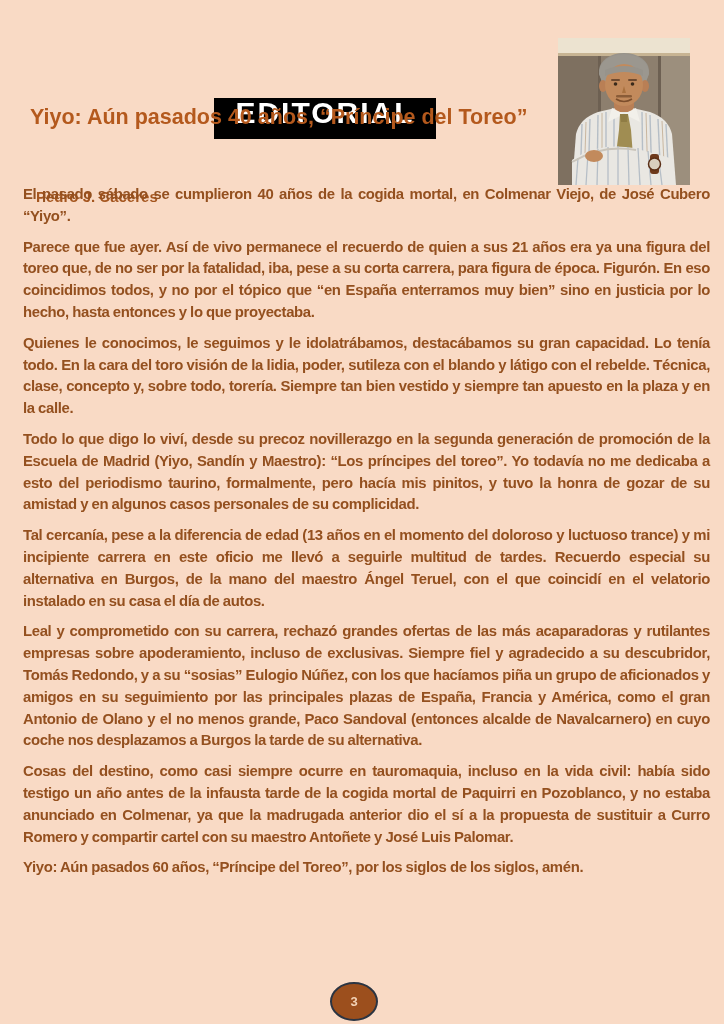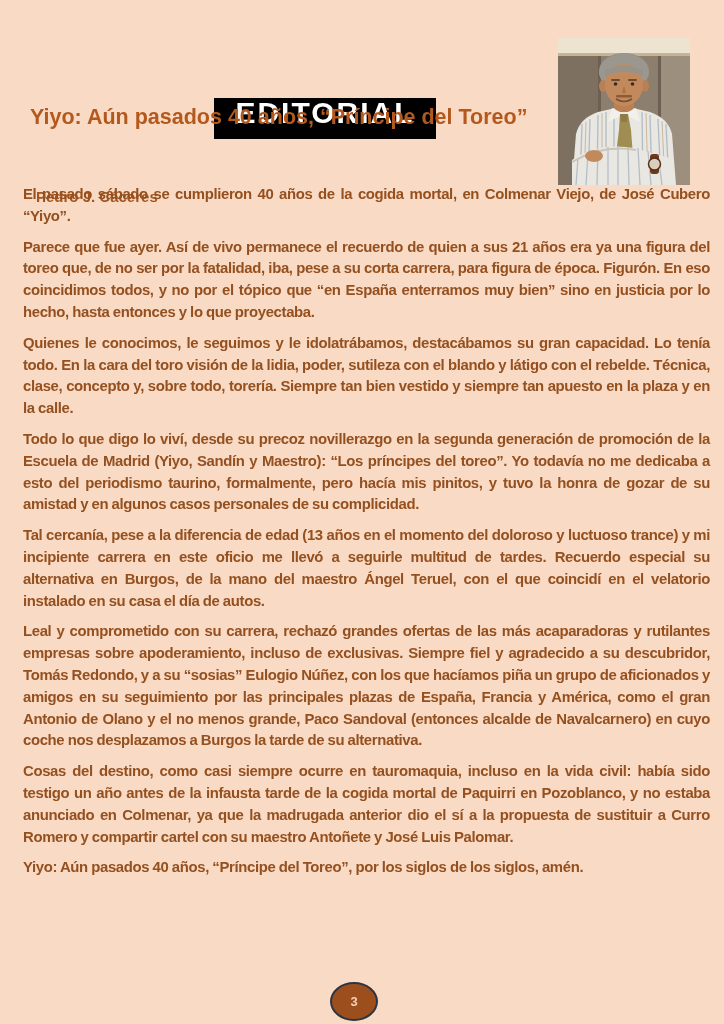--- a/index.html
+++ b/index.html
@@ -183,20 +183,20 @@
   <div class="article-author">Pedro J. Cáceres</div>
 
   <div class="article-body">
     <p>El pasado sábado se cumplieron 40 años de la cogida mortal, en Colmenar Viejo, de José Cubero “Yiyo”.</p>
     <p>Parece que fue ayer. Así de vivo permanece el recuerdo de quien a sus 21 años era ya una figura del toreo que, de no ser por la fatalidad, iba, pese a su corta carrera, para figura de época. Figurón. En eso coincidimos todos, y no por el tópico que “en España enterramos muy bien” sino en justicia por lo hecho, hasta entonces y lo que proyectaba.</p>
     <p>Quienes le conocimos, le seguimos y le idolatrábamos, destacábamos su gran capacidad. Lo tenía todo. En la cara del toro visión de la lidia, poder, sutileza con el blando y látigo con el rebelde. Técnica, clase, concepto y, sobre todo, torería. Siempre tan bien vestido y siempre tan apuesto en la plaza y en la calle.</p>
     <p>Todo lo que digo lo viví, desde su precoz novillerazgo en la segunda generación de promoción de la Escuela de Madrid (Yiyo, Sandín y Maestro): “Los príncipes del toreo”. Yo todavía no me dedicaba a esto del periodismo taurino, formalmente, pero hacía mis pinitos, y tuvo la honra de gozar de su amistad y en algunos casos personales de su complicidad.</p>
     <p>Tal cercanía, pese a la diferencia de edad (13 años en el momento del doloroso y luctuoso trance) y mi incipiente carrera en este oficio me llevó a seguirle multitud de tardes. Recuerdo especial su alternativa en Burgos, de la mano del maestro Ángel Teruel, con el que coincidí en el velatorio instalado en su casa el día de autos.</p>
     <p>Leal y comprometido con su carrera, rechazó grandes ofertas de las más acaparadoras y rutilantes empresas sobre apoderamiento, incluso de exclusivas. Siempre fiel y agradecido a su descubridor, Tomás Redondo, y a su “sosias” Eulogio Núñez, con los que hacíamos piña un grupo de aficionados y amigos en su seguimiento por las principales plazas de España, Francia y América, como el gran Antonio de Olano y el no menos grande, Paco Sandoval (entonces alcalde de Navalcarnero) en cuyo coche nos desplazamos a Burgos la tarde de su alternativa.</p>
     <p>Cosas del destino, como casi siempre ocurre en tauromaquia, incluso en la vida civil: había sido testigo un año antes de la infausta tarde de la cogida mortal de Paquirri en Pozoblanco, y no estaba anunciado en Colmenar, ya que la madrugada anterior dio el sí a la propuesta de sustituir a Curro Romero y compartir cartel con su maestro Antoñete y José Luis Palomar.</p>
-    <p>Yiyo: Aún pasados 40 años, “Príncipe del Toreo”, por los siglos de los siglos, amén.</p>
+    <p>Yiyo: Aún pasados 60 años, “Príncipe del Toreo”, por los siglos de los siglos, amén.</p>
   </div>
 
   <div class="page-number-badge">
     <span>3</span>
   </div>
 
 </div>
 
 </body></html>

